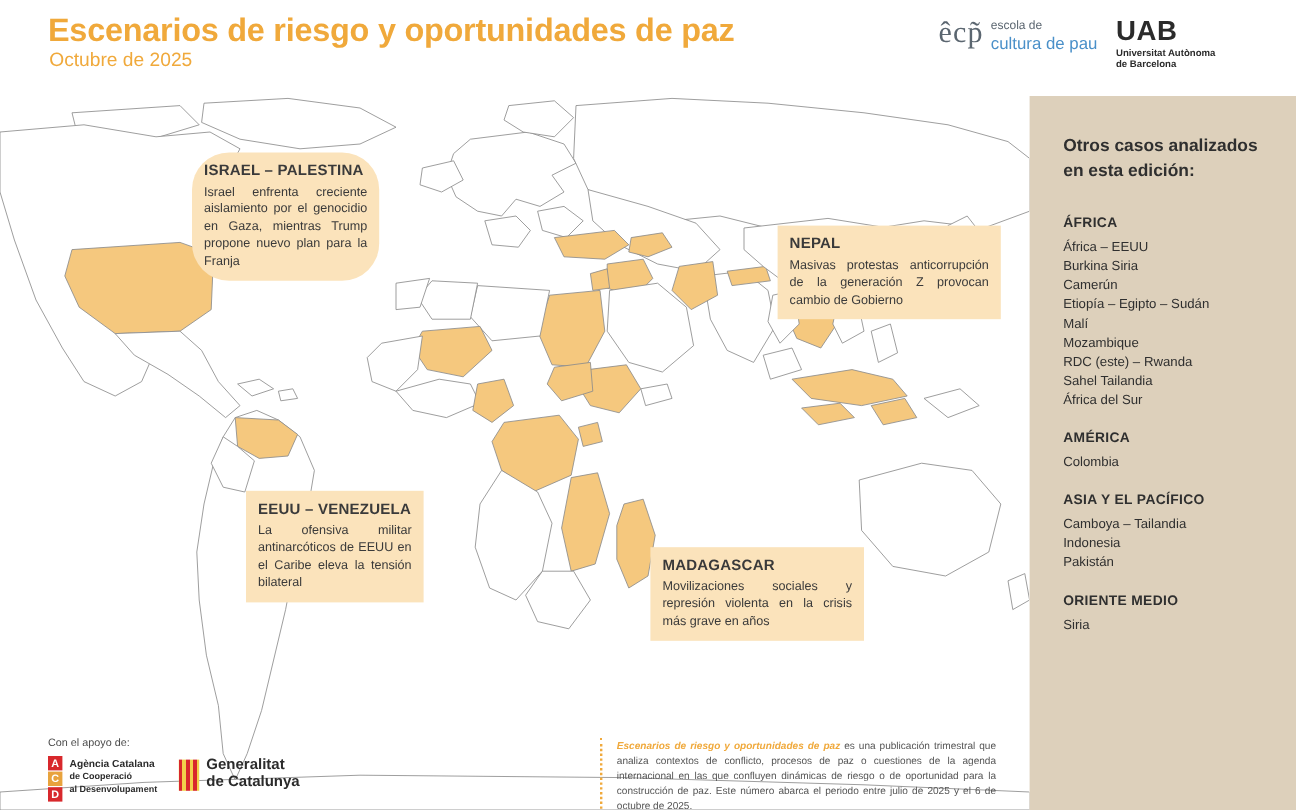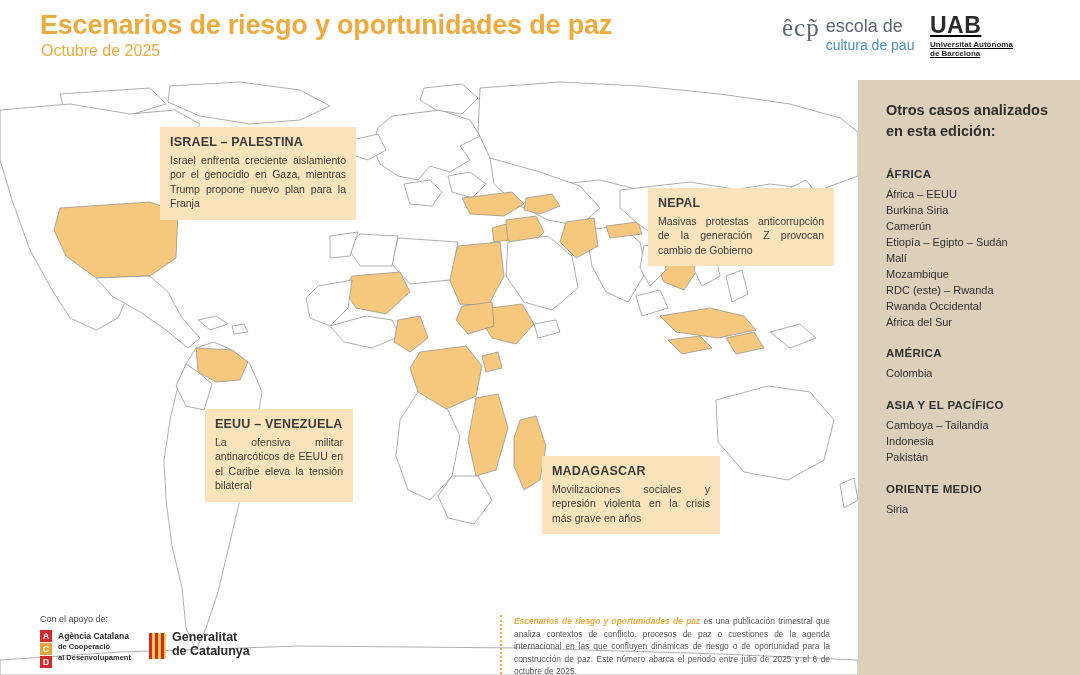--- a/index.html
+++ b/index.html
@@ -33,24 +33,24 @@
   .ecp-logo {
     position: absolute; left: 755px; top: 12px;
     display: flex; align-items: flex-start; margin-left: 27px;
   }
   .ecp-mark {
     font-size: 25px; color: #5b6670; font-family: "Liberation Serif", serif;
     letter-spacing: 1px; line-height: 1;
     margin-right: 6px; padding-top: 3px;
   }
   .ecp-words { line-height: 1.15; padding-top: 4px;}
-  .ecp-l1 { font-size: 18px; color: #5b6670; }
+  .ecp-l1 { font-size: 10px; color: #5b6670; }
   .ecp-l2 { font-size: 14px; color: #4a90c9; }
   .uab {
-    position: absolute; left: 930px; top: 14px; text-decoration: underline;
+    position: absolute; left: 930px; top: 14px;
   }
   .uab-main {
     font-size: 23px; font-weight: bold; color: #2b2b2b; letter-spacing: 0.5px;
     line-height: 1;
   }
   .uab-sub1 { font-size: 8px; color: #2b2b2b; font-weight: bold; margin-top: 3px;}
   .uab-sub2 { font-size: 8px; color: #2b2b2b; font-weight: bold; }
 
   
   .map-area {
@@ -67,31 +67,31 @@
     padding: 8px 10px 9px 10px;
   }
   .callout .c-title {
     font-size: 12.5px; font-weight: bold; color: #3a3a3a; margin-bottom: 4px;
     letter-spacing: 0.2px;
   }
   .callout .c-body {
     font-size: 10.5px; color: #3a3a3a; line-height: 1.38; text-align: justify;
   }
 
-  #callout-israel { left: 160px; top: 47px; width: 196px; }
+  #callout-israel { left: 160px; top: 47px; width: 156px; border-radius: 31px; }
   #callout-nepal  { left: 648px; top: 108px; width: 186px; }
   #callout-eeuu   { left: 205px; top: 329px; width: 148px; }
   #callout-mada   { left: 518px; top: 376px; width: 178px; margin-left: 24px; }
 
   
   .right-panel {
     position: absolute; left: 858px; top: 80px; width: 222px; height: 595px;
     background: #ddd0bb;
   }
-  .rp-inner { padding: 20px 18px 0 28px; }
+  .rp-inner { padding: 32px 18px 0 28px; }
   .rp-title {
     font-size: 14.5px; font-weight: bold; color: #2f2f2f; line-height: 1.45;
     margin-bottom: 26px;
   }
   .rp-region {
     font-size: 11.5px; font-weight: bold; color: #2f2f2f;
     margin-bottom: 7px; letter-spacing: 0.3px;
   }
   .rp-group { margin-bottom: 17px; }
   .rp-item { font-size: 11px; color: #2f2f2f; line-height: 1.45; }
@@ -288,21 +288,21 @@
 
       <div class="rp-group">
         <div class="rp-region">ÁFRICA</div>
         <div class="rp-item">África – EEUU</div>
         <div class="rp-item">Burkina Siria</div>
         <div class="rp-item">Camerún</div>
         <div class="rp-item">Etiopía – Egipto – Sudán</div>
         <div class="rp-item">Malí</div>
         <div class="rp-item">Mozambique</div>
         <div class="rp-item">RDC (este) – Rwanda</div>
-        <div class="rp-item">Rwanda Occidental</div>
+        <div class="rp-item">Sahel Tailandia</div>
         <div class="rp-item">África del Sur</div>
       </div>
 
       <div class="rp-group">
         <div class="rp-region">AMÉRICA</div>
         <div class="rp-item">Colombia</div>
       </div>
 
       <div class="rp-group">
         <div class="rp-region">ASIA Y EL PACÍFICO</div>

